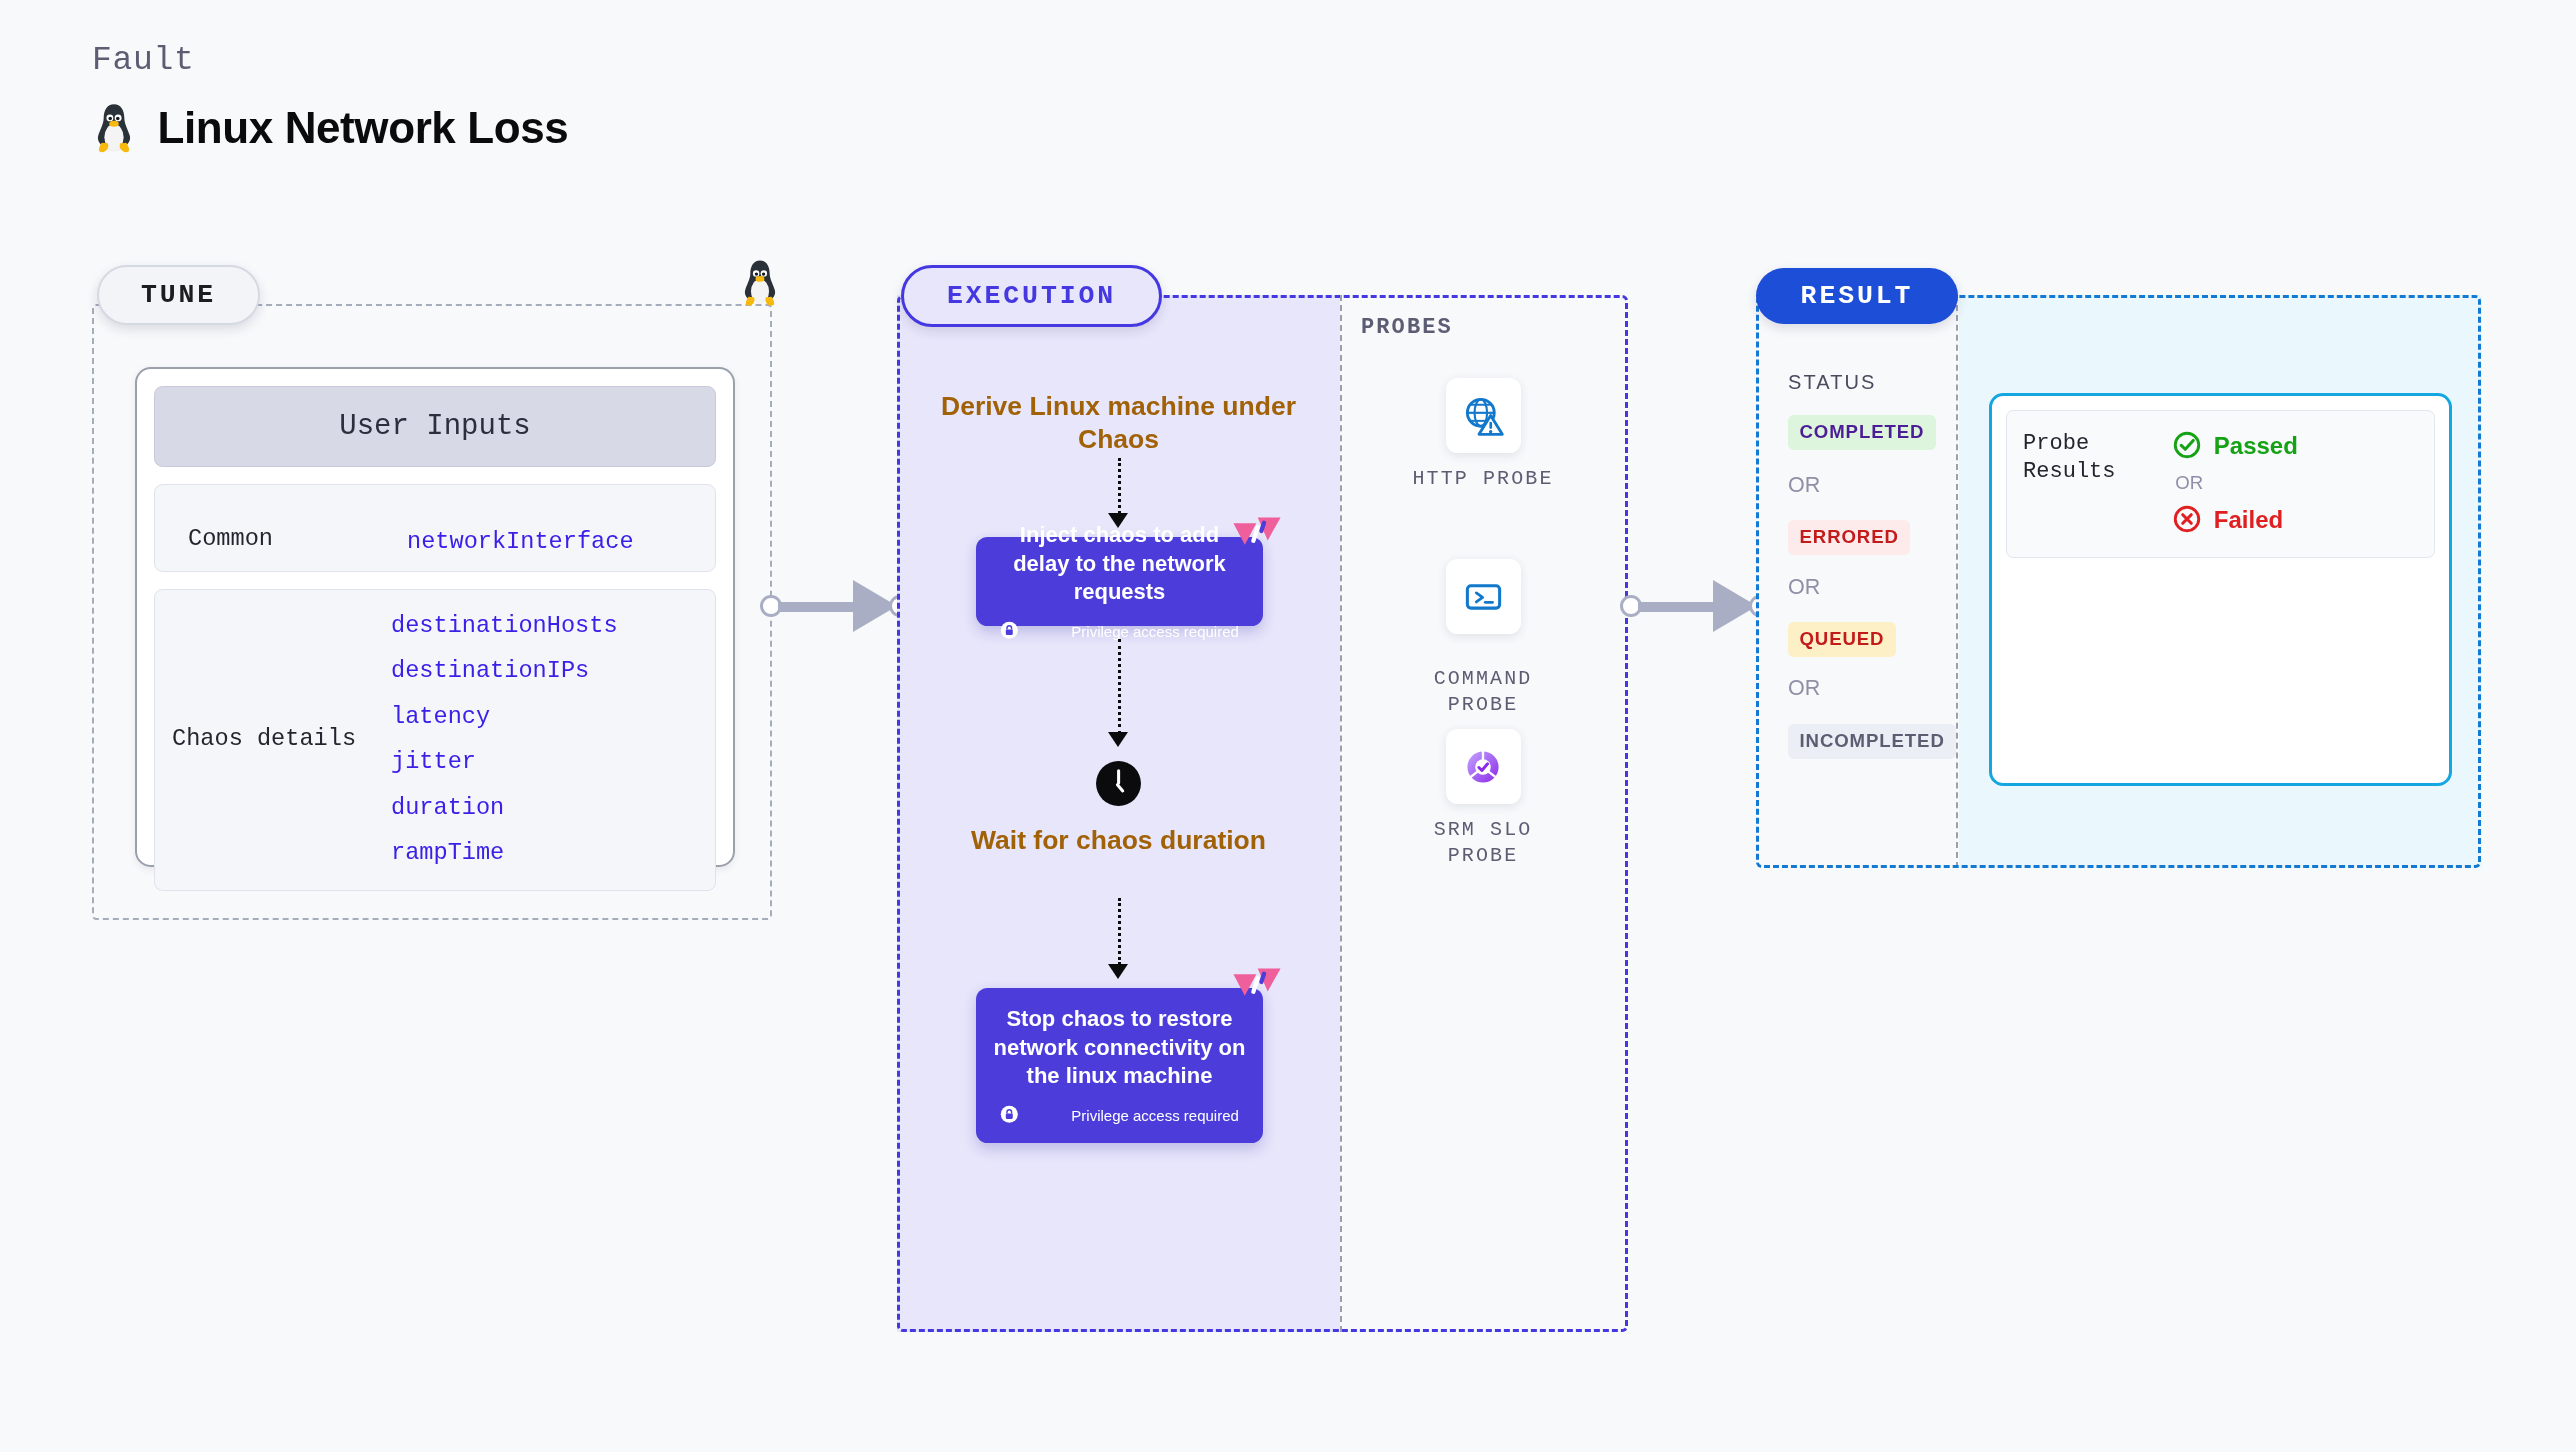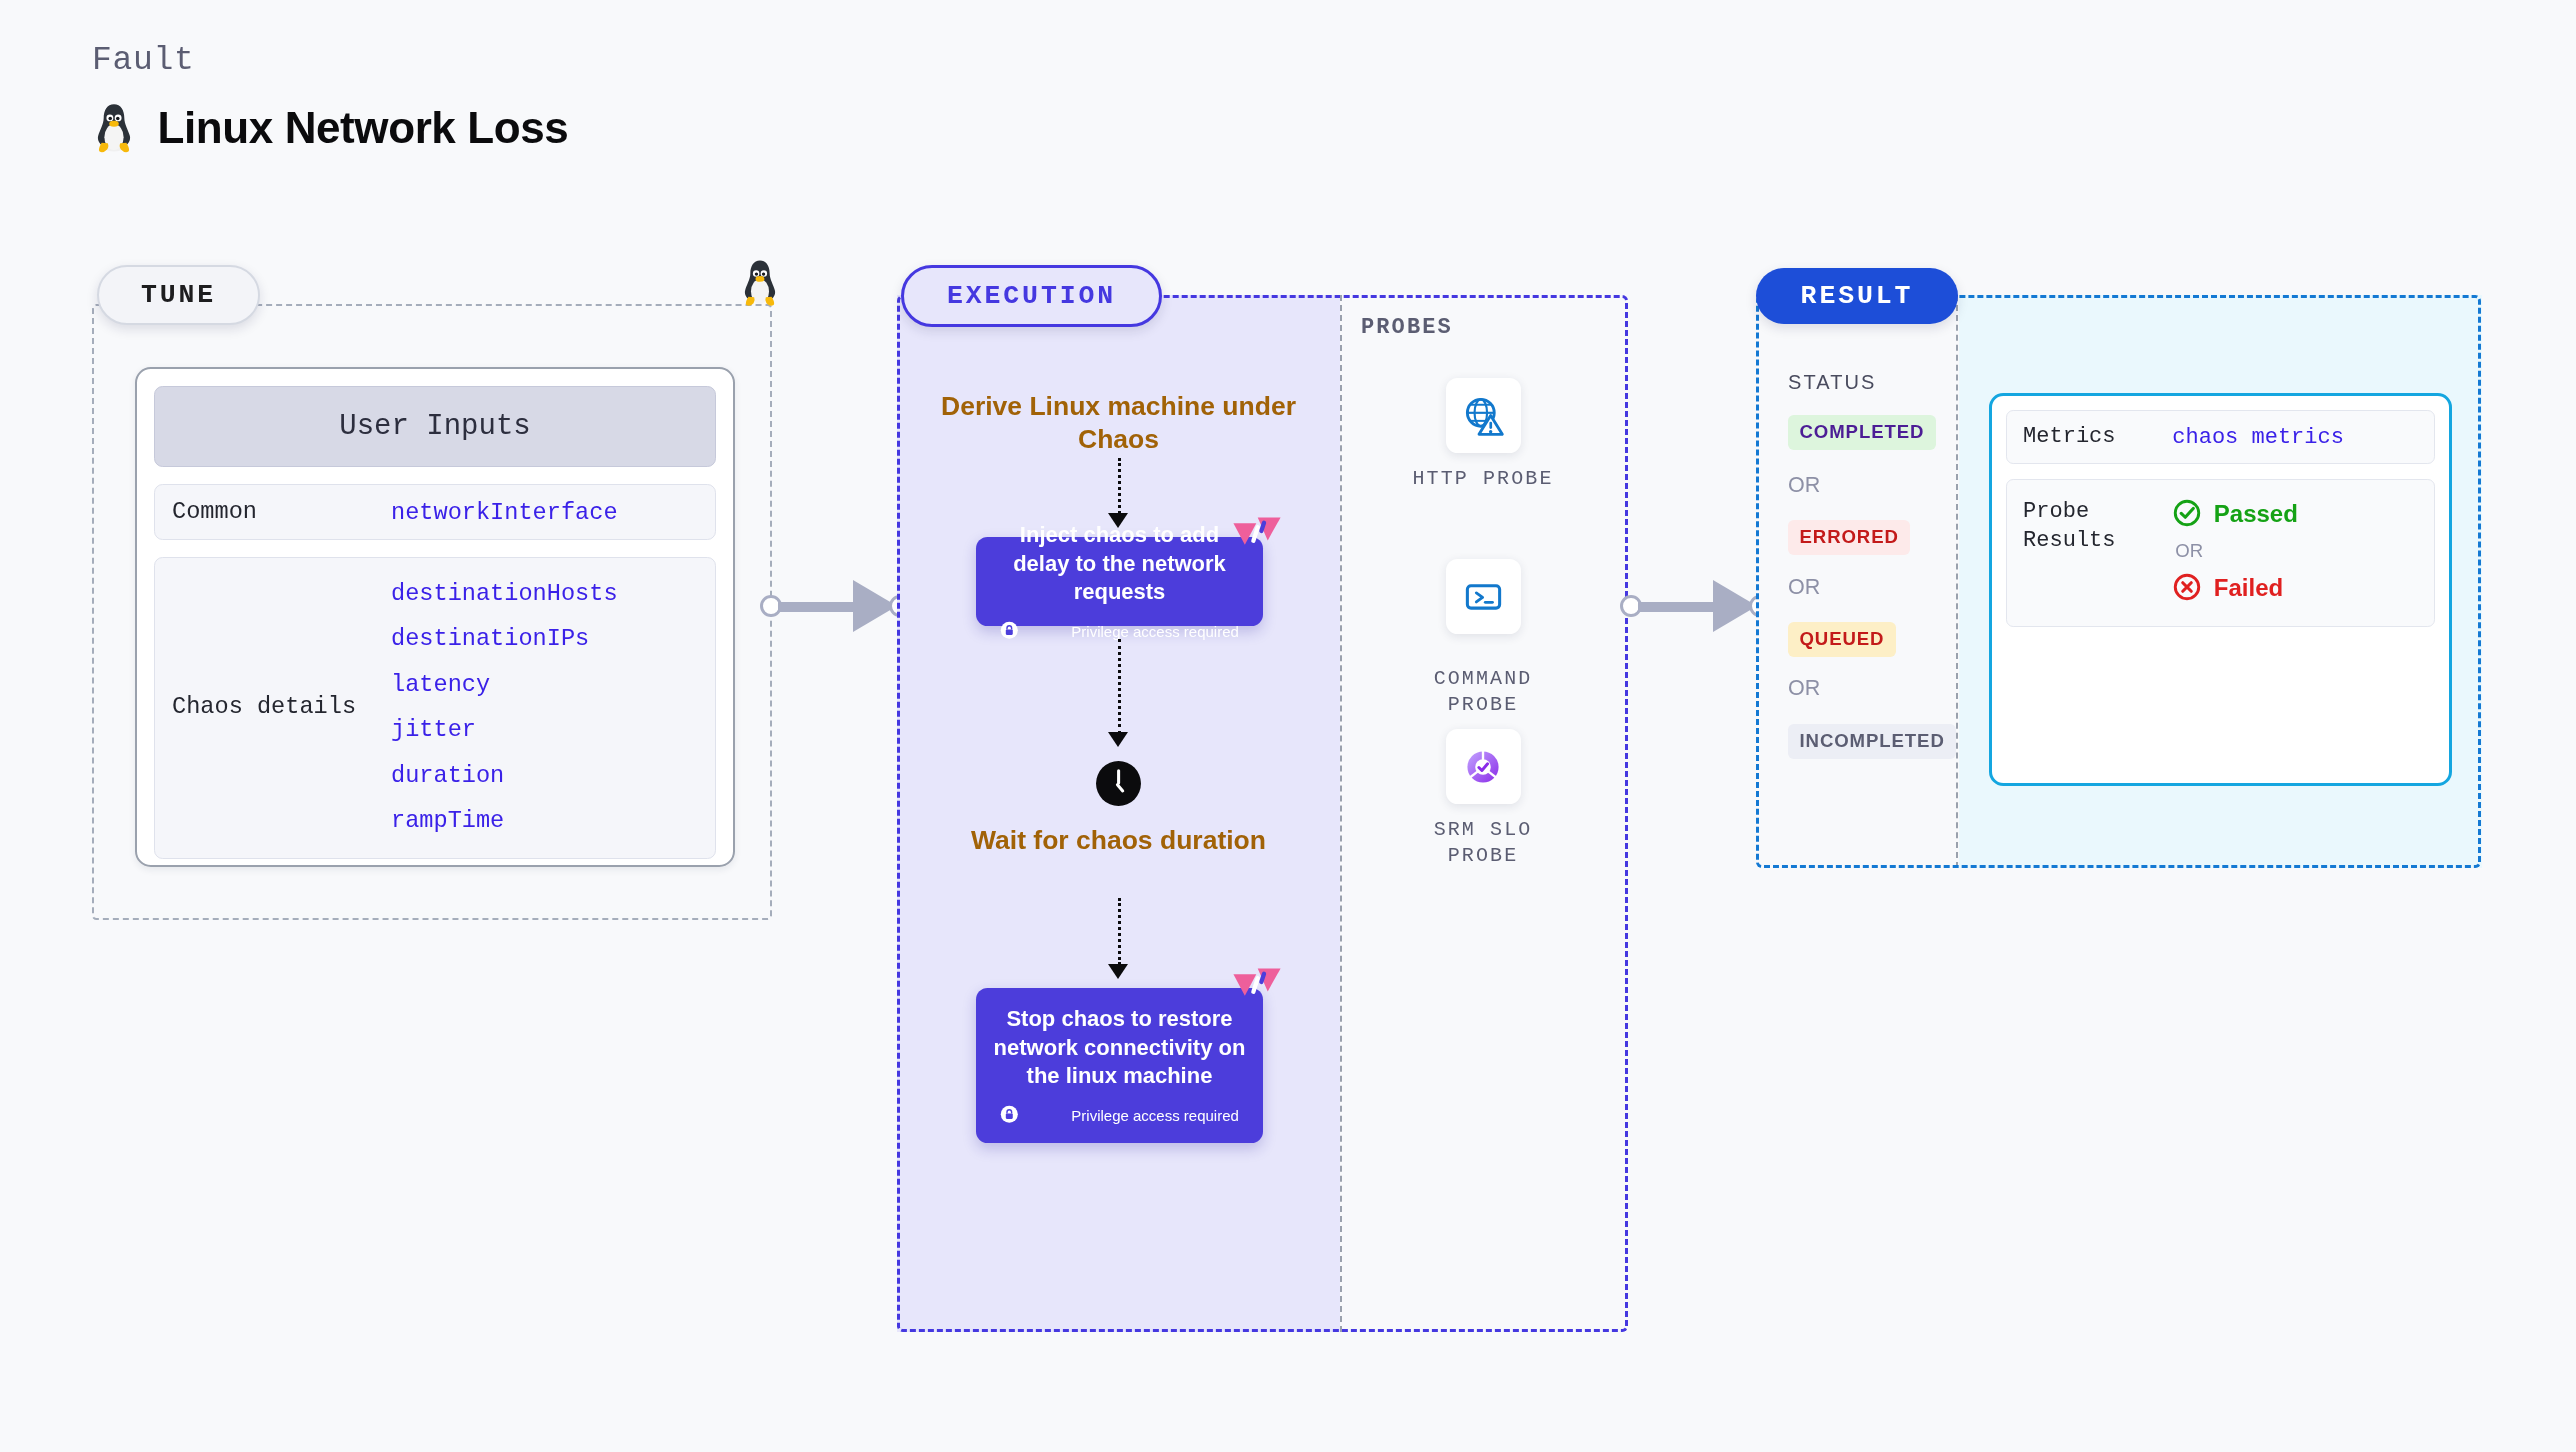--- a/index.html
+++ b/index.html
@@ -50,21 +50,21 @@
   .card-sect{
     margin:17px 17px 0 17px;background:#f5f6fa;border:1.4px solid #dfe2ec;border-radius:8.6px;
     display:flex;align-items:center;padding:13px 0;
   }
   .sect-label{
     width:236px;padding-left:17px;box-sizing:border-box;
     font-family:"Liberation Mono",monospace;font-size:23.6px;color:#24262f;line-height:1.35;
   }
   .sect-vals{display:flex;flex-direction:column;gap:18.6px;}
   .sect-val{font-family:"Liberation Mono",monospace;font-size:23.6px;color:#3a21e8;white-space:nowrap;}
-  #common-sect{height:54px;padding:0;align-items:center;}
+  #common-sect{height:54px;padding:16px;align-items:flex-end;}
   #chaos-sect{padding:21.5px 0 24px 0;}
 
   
   #exec-outer{
     position:absolute;left:897px;top:295px;width:731px;height:1037px;
     border:3.6px dashed #4538e0;border-radius:5.7px;box-sizing:border-box;
   }
   #exec-fill{
     position:absolute;left:897px;top:295px;width:443px;height:1037px;
     background:#e7e6fb;box-sizing:border-box;
@@ -394,24 +394,20 @@
 <div class="status-badge" style="top:415px;background:#ddf5dd;color:#4c1d95;">COMPLETED</div>
 <div class="or-sep" style="top:473px;">OR</div>
 <div class="status-badge" style="top:520px;background:#fdeaea;color:#c31a1a;">ERRORED</div>
 <div class="or-sep" style="top:575px;">OR</div>
 <div class="status-badge" style="top:622px;background:#fdefc6;color:#c31a1a;">QUEUED</div>
 <div class="or-sep" style="top:676px;">OR</div>
 <div class="status-badge" style="top:724px;background:#eceef5;color:#5b5d72;">INCOMPLETED</div>
 
 <div id="output-card">
 
-  <div id="metrics-sect" class="out-sect">
-    <div class="out-label">Metrics</div>
-    <div class="out-val">chaos metrics</div>
-  </div>
 
   <div id="probe-results-sect" class="out-sect">
     <div class="out-label">Probe Results</div>
     <div class="pr-col">
       <div class="pr-row">
         <span>
           <svg width="30" height="30" viewBox="0 0 24 24">
             <circle cx="12" cy="12" r="9.4" fill="none" stroke="#15a215" stroke-width="2.3"></circle>
             <path d="M7.4 12.3 L10.6 15.4 L17 8.4" fill="none" stroke="#15a215" stroke-width="2.5" stroke-linecap="round" stroke-linejoin="round"></path>
           </svg>

